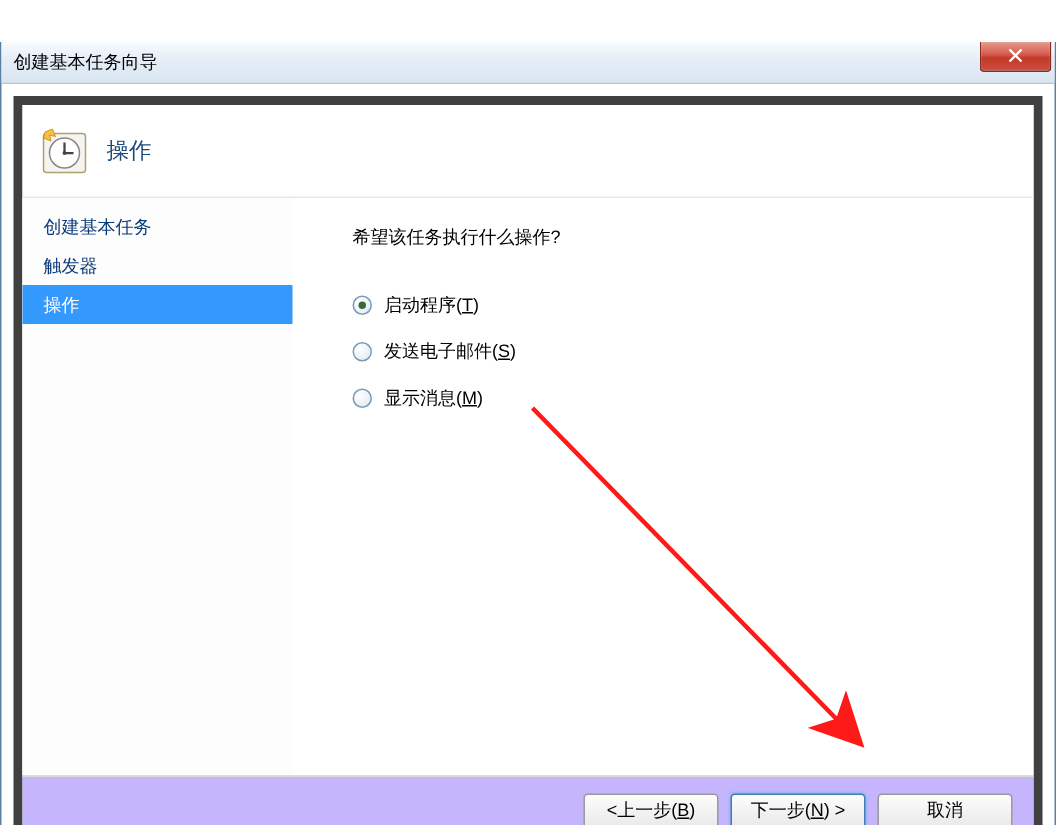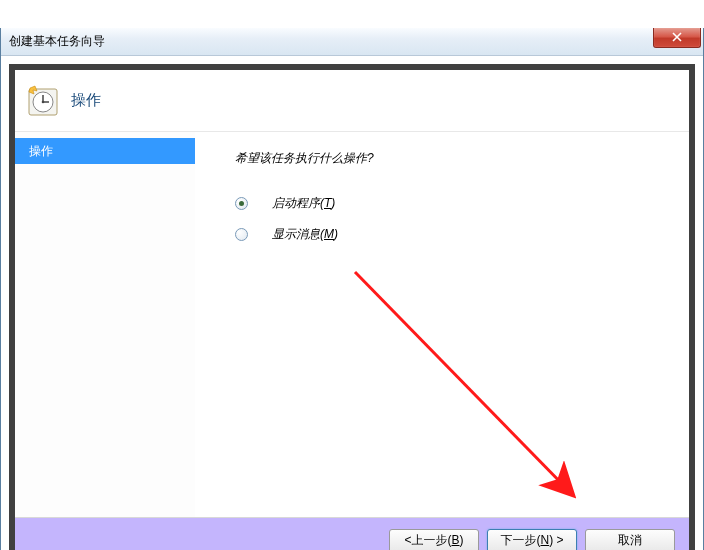--- a/index.html
+++ b/index.html
@@ -89,30 +89,29 @@
     cursor: pointer;
   }
   .side-item.active {
     background: #3399ff;
     color: #fff;
   }
   .main {
     flex: 1;
     padding: 18px 20px 10px 40px;
     position: relative;
-    font-style: italic;
   }
   .prompt {
     margin-bottom: 28px;
     color: #000;
   }
   .radio-row {
     display: flex;
     align-items: center;
-    gap: 24px;
+    gap: 8px;
     margin-bottom: 14px;
     cursor: pointer;
   }
   .radio {
     width: 13px;
     height: 13px;
     border: 1px solid #7a9ab8;
     border-radius: 50%;
     background: radial-gradient(circle at 30% 30%, #fff, #e0e8f0);
     display: flex;
@@ -187,29 +186,35 @@
         <line x1="16" y1="17" x2="22" y2="17" stroke="#444" stroke-width="1.5"></line>
         <circle cx="16" cy="17" r="1.3" fill="#444"></circle>
         <path d="M3 3 L8 1 L10 6 L6 5 L7 9 L2 7 Z" fill="#f8c040" stroke="#c08000" stroke-width="0.5"></path>
       </svg>
       <span class="header-title">操作</span>
     </div>
 
     <div class="body">
 
       <div class="sidebar">
+        <div class="side-item">创建基本任务</div>
+        <div class="side-item">触发器</div>
         <div class="side-item active">操作</div>
       </div>
 
       <div class="main">
         <div class="prompt">希望该任务执行什么操作?</div>
 
         <label class="radio-row">
           <span class="radio checked"></span>
           <span>启动程序(<span class="underline">T</span>)</span>
+        </label>
+        <label class="radio-row">
+          <span class="radio"></span>
+          <span>发送电子邮件(<span class="underline">S</span>)</span>
         </label>
         <label class="radio-row">
           <span class="radio"></span>
           <span>显示消息(<span class="underline">M</span>)</span>
         </label>
 
         <svg class="arrow" style="left:150px; top:130px;" width="260" height="250">
           <defs>
             <marker id="ah" markerWidth="12" markerHeight="12" refX="9" refY="6" orient="auto">
               <path d="M0,0 L12,6 L0,12 L3,6 Z" fill="#ff1a1a"></path>

